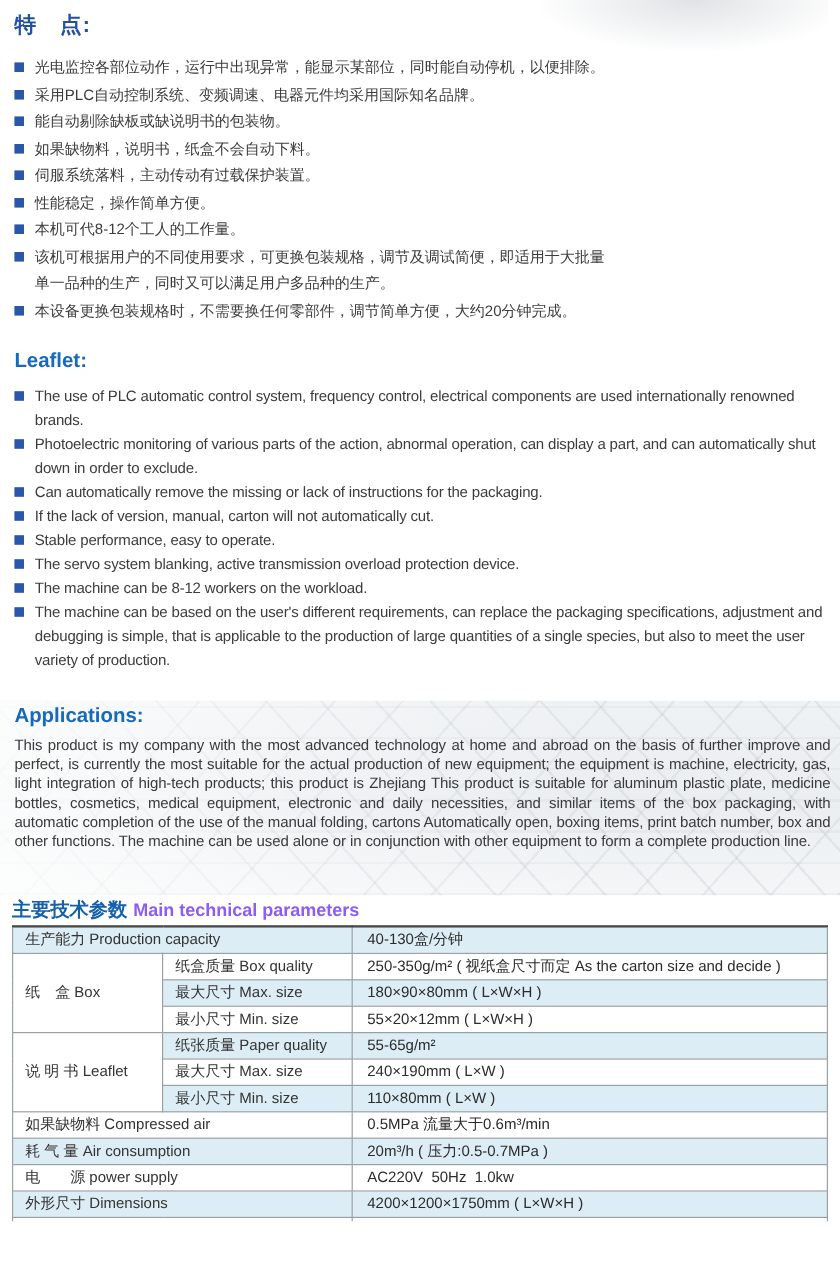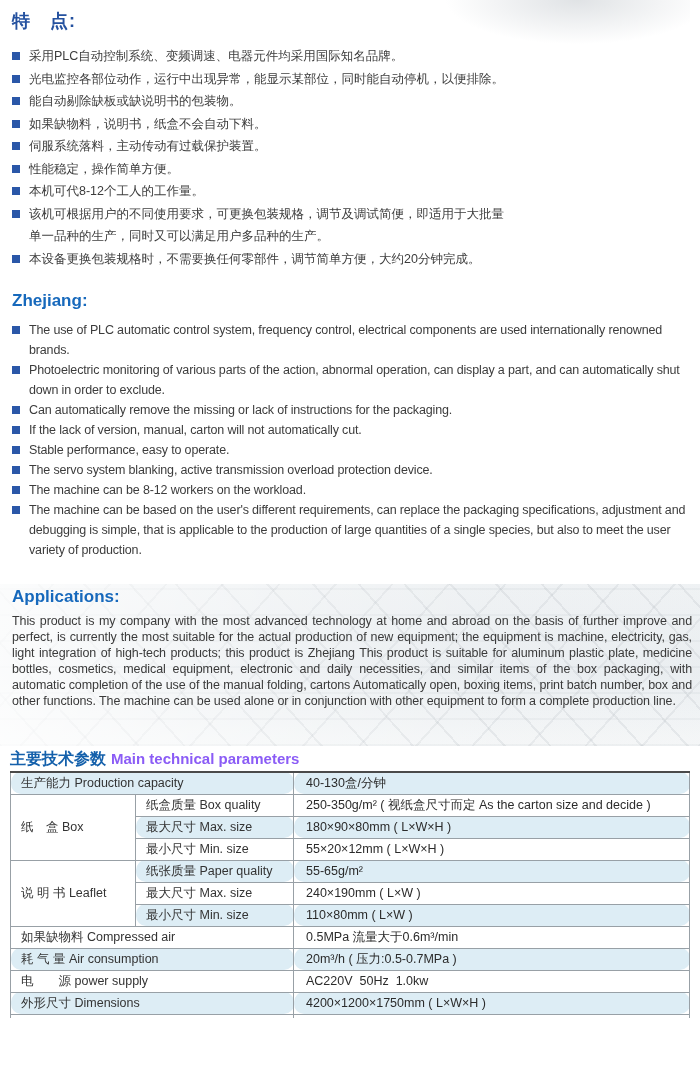--- a/index.html
+++ b/index.html
@@ -90,21 +90,21 @@
   table.params td {
     border:1px solid #98a0a6;
     height:22px;
     font-size:12.5px; color:#333;
     padding:1px 8px 1px 10px;
     white-space:pre-wrap;
     overflow:hidden;
     vertical-align:middle;
   }
   table.params .val { padding-left:12px; color:#2b2b2b; }
-  tr.rb td { background:#ddedf5;border-radius:10px; }
+  tr.rb td { background:#ddedf5; }
   tr.rw td { background:#ffffff; }
   table.params td.grp { background:#ffffff; }
 
   
   .footnote {
     position:absolute; top:1048px; left:10px;
     font-size:9px; line-height:12px; color:#5f5f5f;
     letter-spacing:0.2px;
     font-weight:bold;
   }
@@ -113,35 +113,35 @@
 <body>
 
 <div class="page">
 
   <div class="top-blob"></div>
   <div class="apps-band"></div>
 
   <section class="sec sec-cn">
     <h2 class="h-cn">特　点:</h2>
     <ul class="blist cn">
+      <li>光电监控各部位动作，运行中出现异常，能显示某部位，同时能自动停机，以便排除。</li>
       <li>采用PLC自动控制系统、变频调速、电器元件均采用国际知名品牌。</li>
-      <li>光电监控各部位动作，运行中出现异常，能显示某部位，同时能自动停机，以便排除。</li>
       <li>能自动剔除缺板或缺说明书的包装物。</li>
       <li>如果缺物料，说明书，纸盒不会自动下料。</li>
       <li>伺服系统落料，主动传动有过载保护装置。</li>
       <li>性能稳定，操作简单方便。</li>
       <li>本机可代8-12个工人的工作量。</li>
       <li>该机可根据用户的不同使用要求，可更换包装规格，调节及调试简便，即适用于大批量
 单一品种的生产，同时又可以满足用户多品种的生产。</li>
       <li>本设备更换包装规格时，不需要换任何零部件，调节简单方便，大约20分钟完成。</li>
     </ul>
   </section>
 
   <section class="sec sec-en">
-    <h2 class="h-blue">Zhejiang:</h2>
+    <h2 class="h-blue">Leaflet:</h2>
     <ul class="blist en">
       <li>The use of PLC automatic control system, frequency control, electrical components are used internationally renowned brands.</li>
       <li>Photoelectric monitoring of various parts of the action, abnormal operation, can display a part, and can automatically shut down in order to exclude.</li>
       <li>Can automatically remove the missing or lack of instructions for the packaging.</li>
       <li>If the lack of version, manual, carton will not automatically cut.</li>
       <li>Stable performance, easy to operate.</li>
       <li>The servo system blanking, active transmission overload protection device.</li>
       <li>The machine can be 8-12 workers on the workload.</li>
       <li>The machine can be based on the user's different requirements, can replace the packaging specifications, adjustment and debugging is simple, that is applicable to the production of large quantities of a single species, but also to meet the user variety of production.</li>
     </ul>

